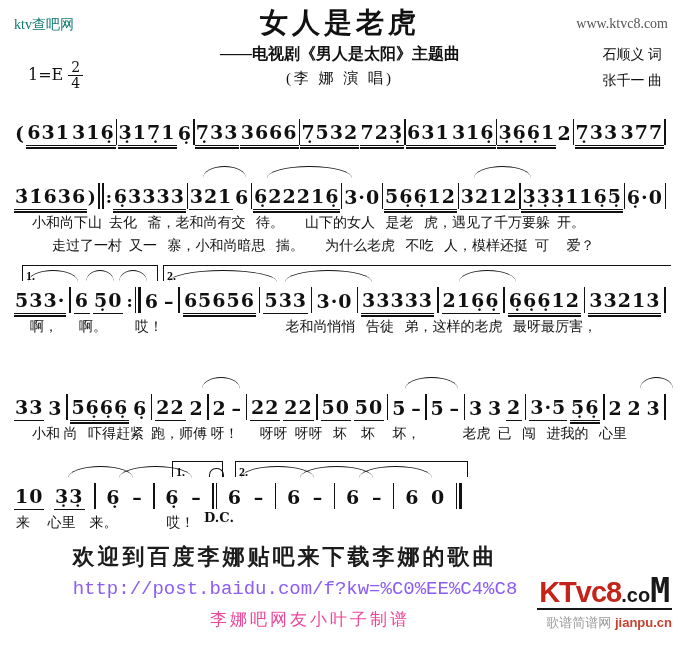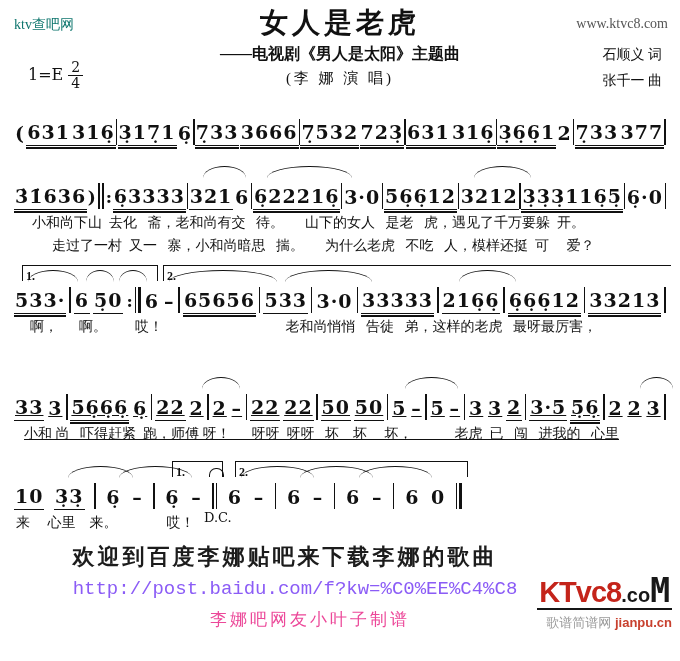--- a/index.html
+++ b/index.html
@@ -15,42 +15,42 @@
   .composer{position:absolute;top:72px;right:18px;font-size:14px;}
   .keysig{position:absolute;top:60px;left:28px;font-size:16px;font-family:"DejaVu Serif",serif;}
   .frac{display:inline-block;vertical-align:middle;text-align:center;margin-left:5px;font-size:14px;line-height:1.05;}
   .frac .num{display:block;border-bottom:1px solid #111;padding:0 3px;}
   .frac .den{display:block;padding:0 3px;}
   
   #score{position:absolute;top:96px;left:0;width:680px;}
   .system{position:relative;padding-top:18px;}
   .system:nth-child(2){margin-top:14px;}
   .system:nth-child(3){margin-top:8px;}
-  .system:nth-child(4){margin-top:34px;text-decoration:underline;}
+  .system:nth-child(4){margin-top:34px;}
   .system:nth-child(5){margin-top:16px;}
   .notes-row{display:flex;justify-content:space-between;align-items:flex-end;padding:0 14px;height:32px;}
   .system:nth-child(5) .notes-row{width:448px;}
   .tok{position:relative;font-family:"DejaVu Serif",serif;font-size:19px;font-weight:bold;
        letter-spacing:1px;line-height:1;padding:0 1px 3px;white-space:pre;}
   .tok.u1{border-bottom:1.6px solid #111;}
   .tok.u2{border-bottom:1.6px solid #111;}
   .tok.u2::after{content:"";position:absolute;left:0;right:0;bottom:-4px;height:1.6px;background:#111;}
   .bar{width:1.4px;height:26px;background:#111;margin-bottom:1px;}
   .bar.thick{width:2.6px;}
   .dbar{display:flex;gap:2px;align-items:flex-end;position:relative;}
   .dbar .ptxt{font-family:"DejaVu Serif",serif;font-size:17px;font-weight:bold;line-height:1;margin-bottom:4px;}
   .dbar.breath::before{content:"";position:absolute;top:-15px;left:-3px;width:13px;height:8px;
        border:1.4px solid #111;border-bottom:none;border-radius:7px 7px 0 0;}
   .slur{position:absolute;height:11px;border-top:1.5px solid #111;
         border-radius:50% 50% 0 0 / 100% 100% 0 0;}
   .volta{position:absolute;top:1px;height:15px;border-top:1.2px solid #111;border-left:1.2px solid #111;}
   .volta.closed{border-right:1.2px solid #111;}
   .vlabel{font-size:12px;font-weight:bold;padding-left:3px;line-height:12px;display:inline-block;}
   .lyric{white-space:pre;font-size:14px;line-height:21px;margin-top:2px;}
-  .mark{position:absolute;font-size:13px;font-weight:normal;font-family:"DejaVu Serif",serif;}
+  .mark{position:absolute;font-size:13px;font-weight:bold;font-family:"DejaVu Serif",serif;}
   
   .footer{position:absolute;top:542px;left:0;width:680px;}
   .promo{text-align:center;margin-right:110px;font-size:22px;font-weight:bold;letter-spacing:3px;color:#1c1c1c;}
   .url{text-align:center;margin-right:90px;margin-top:6px;font-family:"Liberation Mono","DejaVu Sans Mono",monospace;
        font-size:19px;color:#8b5cf6;}
   .credit{text-align:center;margin-right:60px;margin-top:8px;font-size:17px;letter-spacing:3px;color:#ec4899;}
   .logo{position:absolute;top:32px;right:8px;width:228px;text-align:right;}
   .logo-main{display:inline-block;border-bottom:2px solid #151515;padding:0 2px 1px;line-height:1;}
   .logo-red{color:#c4241a;font-size:29px;font-weight:bold;font-family:"Liberation Sans",sans-serif;letter-spacing:-1px;}
   .logo-dot{color:#181818;font-size:20px;font-weight:bold;font-family:"Liberation Sans",sans-serif;}
@@ -204,21 +204,21 @@
           <span class="tok u1">2</span>
           <div class="bar"></div>
           <span class="tok u1">3·5</span>
           <span class="tok u2">5̣6̣</span>
           <div class="bar"></div>
           <span class="tok u0">2</span>
           <span class="tok u0">2</span>
           <span class="tok u0">3</span>
           <div class="bar"></div>
         </div>
-        <div class="lyric" style="padding-left: 24px;">小和 尚   吓得赶紧  跑，师傅 呀！      呀呀  呀呀   坏    坏     坏，            老虎  已   闯   进我的   心里</div>
+        <div class="lyric" style="padding-left: 32px;">小和 尚   吓得赶紧  跑，师傅 呀！      呀呀  呀呀   坏    坏     坏，            老虎  已   闯   进我的   心里</div>
         <div class="slur" style="left: 202px; width: 38px; top: 6px;"></div>
         <div class="slur" style="left: 405px; width: 53px; top: 6px;"></div>
         <div class="slur" style="left: 640px; width: 33px; top: 6px;"></div>
       </div>
       <div class="system">
         <div class="notes-row">
           <span class="tok u1">10</span>
           <span class="tok u1">3̣3̣</span>
           <div class="bar"></div>
           <span class="tok u0">6̣</span>

